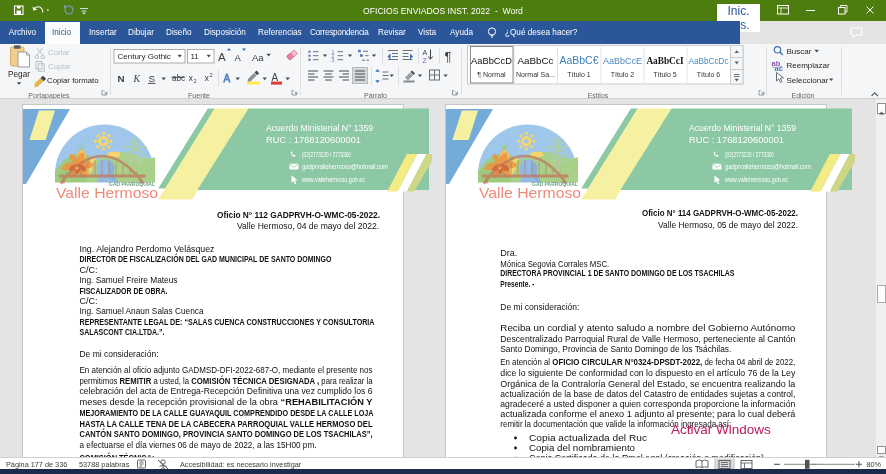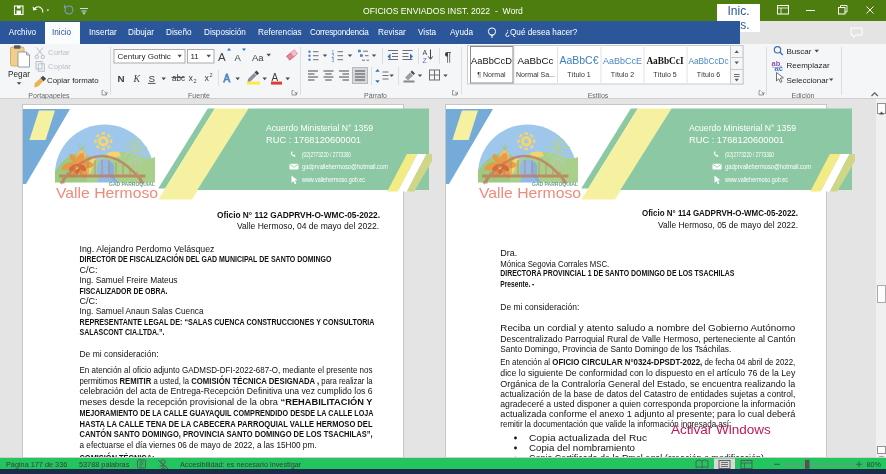--- a/index.html
+++ b/index.html
@@ -7,21 +7,21 @@
 #titlebar{position:absolute;left:0;top:0;width:886px;height:21px;background:#4d7c0f}
 #tabrow{position:absolute;left:0;top:21px;width:740px;height:23px;background:#2b579a}
 .tab{position:absolute;top:0;height:23px;line-height:23px;color:#fff;font-size:8.2px;white-space:nowrap}
 #inicio-tab{position:absolute;left:44.8px;top:1px;width:35.2px;height:22px;background:#fbfcfd}
 #ribbon{position:absolute;left:0;top:44px;width:886px;height:55px}
 #docarea{position:absolute;left:0;top:99px;width:886px;height:358px;background:#e4e4e4;overflow:hidden}
 .page{position:absolute;top:5px;width:382px;height:353px;background:#fff;border:1px solid #c6c6c6;border-bottom:none}
 #p1{left:21.5px}
 #p2{left:445px}
 .lh{position:absolute;left:0;top:0}
-#statusbar{position:absolute;left:0;top:457px;width:886px;height:18px;background:#22c55e;border-top:1px solid #cfcfcf}
+#statusbar{position:absolute;left:0;top:457px;width:886px;height:18px;background:#ffffff;border-top:1px solid #cfcfcf}
 #taskstrip{position:absolute;left:0;top:468.8px;width:886px;height:5.2px;background:#1b2b4b}
 .sbtext{position:absolute;top:2.4px;font-size:7.3px;color:#3c3c3c;white-space:nowrap}
 #watermark1{position:absolute;left:671px;top:323px;font-size:13.5px;color:#be185d;white-space:nowrap}
 #watermark2{position:absolute;left:671px;top:337.5px;font-size:9.8px;color:#9b9b9b;white-space:nowrap}
 #scrollbar{position:absolute;left:876px;top:99px;width:10px;height:358px;background:#f0f0f0}
 .scrbtn{position:absolute;left:876.5px;width:9px;background:#fdfdfd;border:1px solid #919191}
 </style></head>
 <body>
 
 <div id="titlebar">

